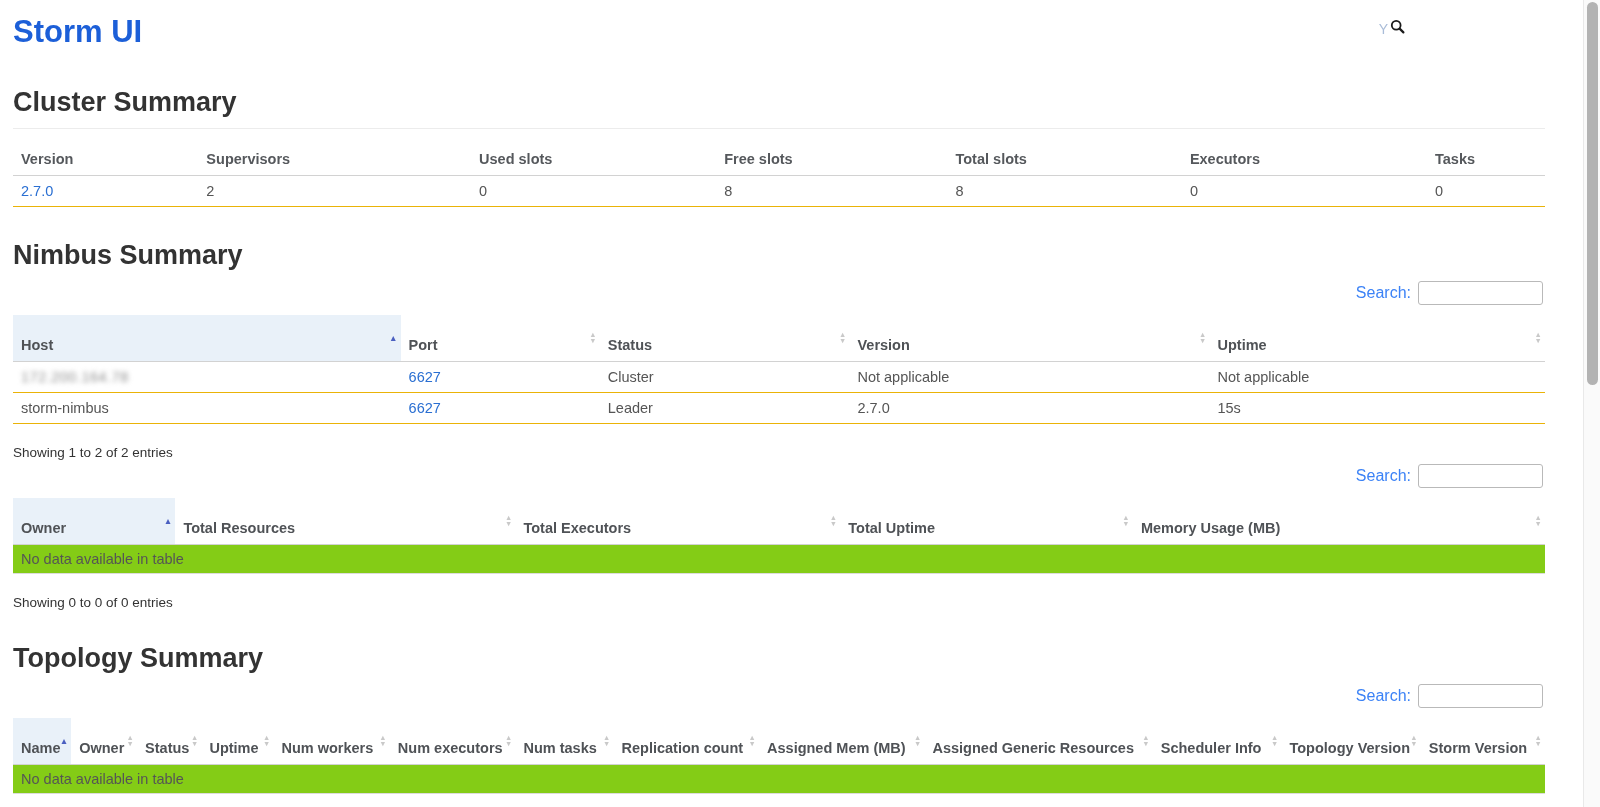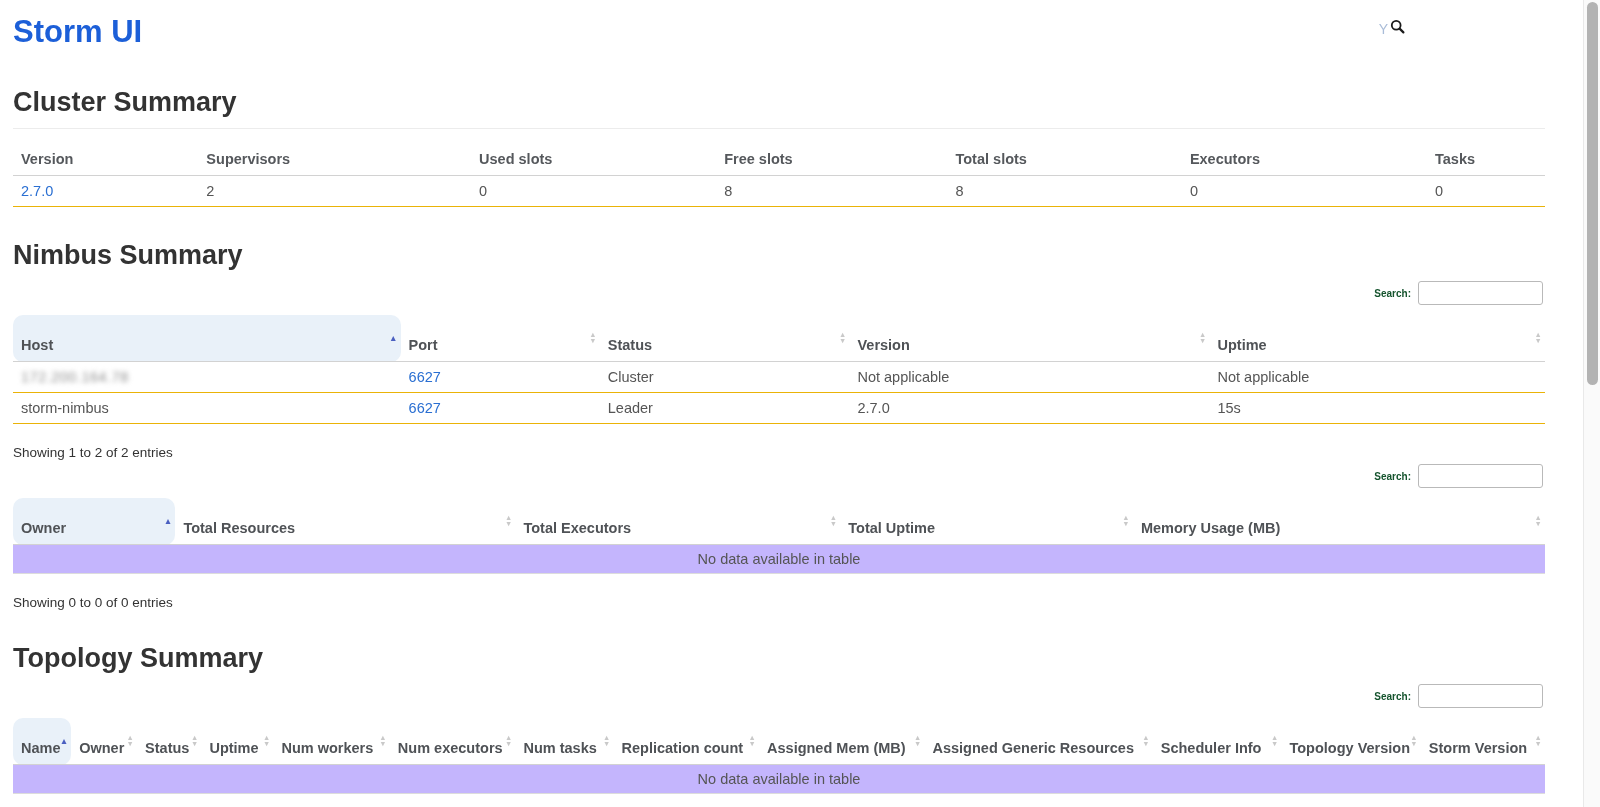--- a/index.html
+++ b/index.html
@@ -11,36 +11,36 @@
   .top-icons { position:absolute; top:5px; right:178px; display:flex; align-items:center; gap:2px; }
   .y-glyph { color:#a9bcd8; font-size:14px; font-weight:400; }
   .mag { display:inline-block; }
 
   h1.title { font-size:31px; font-weight:700; color:#1c5fd8; margin:14px 0 0; cursor:pointer; }
   h2.section { font-size:27px; font-weight:700; color:#333; margin:33px 0 10px; }
   h2.first { margin-top:37px; }
 
   
   .search-row { display:flex; justify-content:flex-end; align-items:center; gap:7px; margin:4px 2px 10px 0; }
-  .search-row label { font-size:10px; color:#14532d;font-weight:bold; }
+  .search-row label { font-size:16px; color:#3b82f6; }
   .search-row input { width:125px; height:24px; border:1px solid #b9b9b9; border-radius:3px;
     padding:2px 6px; font-size:13px; font-family:"Liberation Sans", sans-serif; outline:none; }
 
   table { width:100%; border-collapse:collapse; table-layout:fixed; font-size:14.5px; }
   th { text-align:left; font-weight:700; color:#4f5256; padding:22px 18px 8px 8px;
        border-bottom:1px solid #d2d2d2; position:relative; white-space:nowrap; overflow:hidden; }
   td { color:#555; padding:7px 8px; border-bottom:1px solid #eab308; white-space:nowrap; overflow:hidden; }
   table.plain th { border-top:1px solid #ececec; color:#55585c; padding-right:8px; }
-  th.sorted { background:#e9f1f9;border-radius:10px; }
+  th.sorted { background:#e9f1f9; }
   .sort-ico { position:absolute; right:5px; top:50%; transform:translateY(-50%);
      display:inline-flex; flex-direction:column; line-height:6px; font-size:7.5px; color:#c9c9c9; }
   .sort-ico.asc { color:#4a5fc0; font-size:9px; line-height:9px; }
   td a, .cell-link { color:#2a6fd2; text-decoration:none; cursor:pointer; }
   .blurred { filter:blur(2.6px); color:#8f8f8f; letter-spacing:0.5px; }
-  tr.empty-row td { background:#c4b5fd; text-align:center; color:#555; padding:6px 8px;
+  tr.empty-row td { background:#84cc16; text-align:left; color:#555; padding:6px 8px;
      border-bottom:1px solid #dcdcdc; }
   .showing { font-size:13.5px; color:#333; margin:21px 0 0; }
 
   
   .scrollbar { position:fixed; top:0; right:0; width:17px; height:807px; background:#fafafa;
      border-left:1px solid #e9e9e9; }
   .scroll-thumb { position:absolute; top:2px; left:3px; width:11px; height:383px;
      background:#b3b3b3; border-radius:7px; }
 </style>
 </head>

